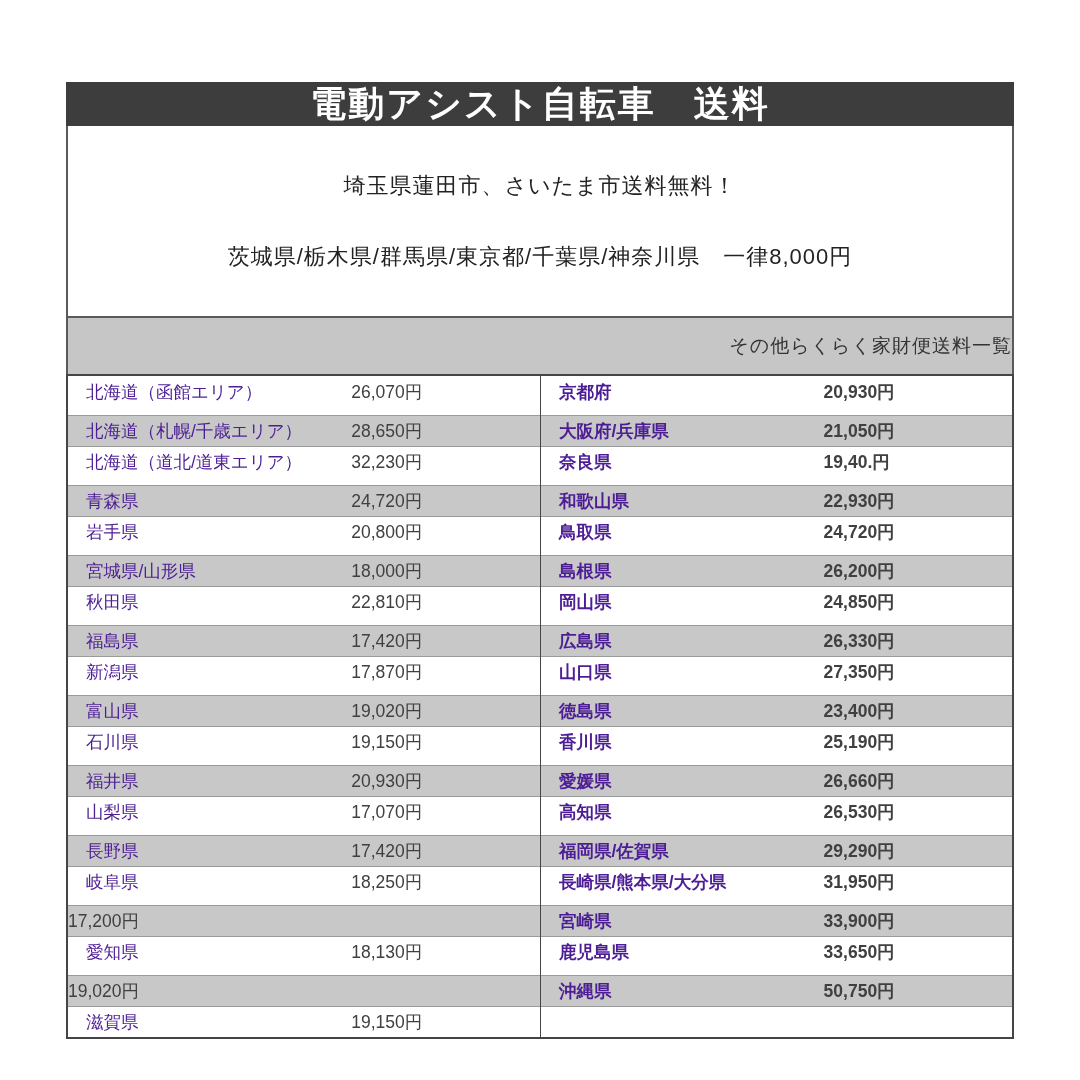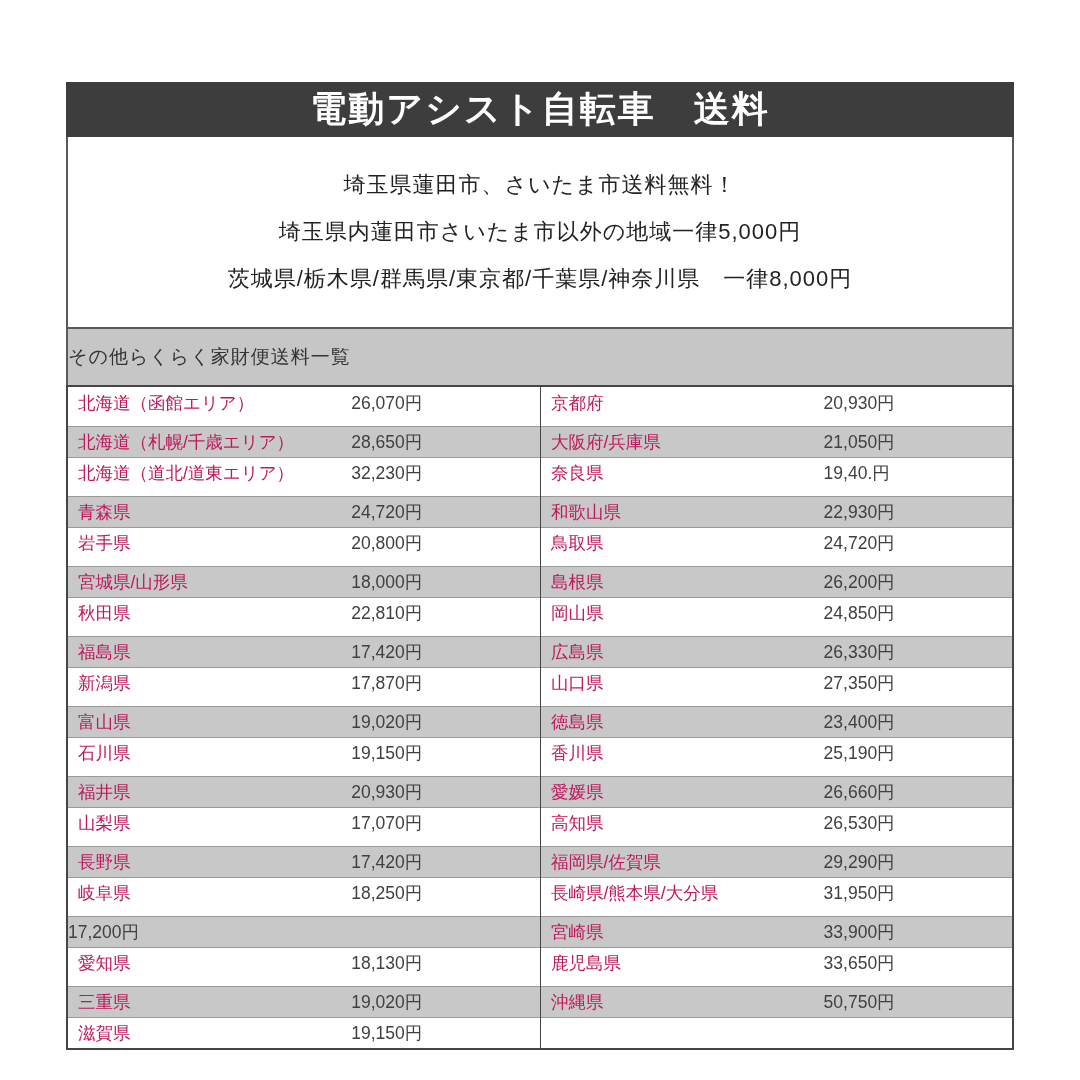--- a/index.html
+++ b/index.html
@@ -15,21 +15,21 @@
   }
 
   .sheet {
     position: absolute;
     left: 66px;
     top: 82px;
     width: 948px;
   }
 
   .title-bar {
-    height: 55px;
+    height: 44px;
     background: #3d3d3d;
     color: #ffffff;
     display: flex;
     align-items: center;
     justify-content: center;
     font-size: 36px;
     font-weight: bold;
     letter-spacing: 2px;
   }
 
@@ -51,53 +51,54 @@
     letter-spacing: 1px;
   }
 
   .subtitle-bar {
     height: 58px;
     background: #c6c6c6;
     border: 2px solid #5a5a5a;
     border-bottom: none;
     display: flex;
     align-items: center;
-    justify-content: flex-start;
+    justify-content: flex-end;
     font-size: 19px;
     color: #333333;
     letter-spacing: 1px;
   }
 
   .fee-table {
     display: flex;
     border: 2px solid #454545;
     background: #ffffff;
   }
   .fee-col {
     width: 50%;
   }
   .fee-col.right {
     border-left: 1px solid #454545;
+    font-weight: bold;
   }
 
   .row {
     display: grid;
     grid-template-columns: 60% 40%;
     align-items: center;
     height: 31px;
     background: #ffffff;
     border-top: 1px solid #9a9a9a;
   }
   .row:first-child { border-top: none; }
   .row.alt { background: #c8c8c8; margin-top: 8px; }
 
   .row .region {
     font-size: 17.5px;
-    color: #be185d;
-    padding-left: 10px;
+    color: #4c1d95;
+    padding-left: 18px;
     white-space: nowrap;
     overflow: hidden;
   }
   .row .price {
     font-size: 17.5px;
     color: #404040;
     white-space: nowrap;
   }
 </style>
 </head>
@@ -105,21 +106,20 @@
 
 <div class="canvas">
   <div class="sheet">
 
     <div class="title-bar">
       <span>電動アシスト自転車　送料</span>
     </div>
 
     <div class="info-box">
       <p>埼玉県蓮田市、さいたま市送料無料！</p>
-      <p>埼玉県内蓮田市さいたま市以外の地域一律5,000円</p>
       <p>茨城県/栃木県/群馬県/東京都/千葉県/神奈川県　一律8,000円</p>
     </div>
 
     <div class="subtitle-bar">
       <span>その他らくらく家財便送料一覧</span>
     </div>
 
     <div class="fee-table">
       <div class="fee-col left" id="col-left">
           <div class="row">
@@ -183,21 +183,20 @@
             <span class="price">18,250円</span>
           </div>
           <div class="row alt">
             <span class="price">17,200円</span>
           </div>
           <div class="row">
             <span class="region">愛知県</span>
             <span class="price">18,130円</span>
           </div>
           <div class="row alt">
-            <span class="region">三重県</span>
             <span class="price">19,020円</span>
           </div>
           <div class="row">
             <span class="region">滋賀県</span>
             <span class="price">19,150円</span>
           </div>
         </div>
       <div class="fee-col right" id="col-right">
           <div class="row">
             <span class="region">京都府</span>

